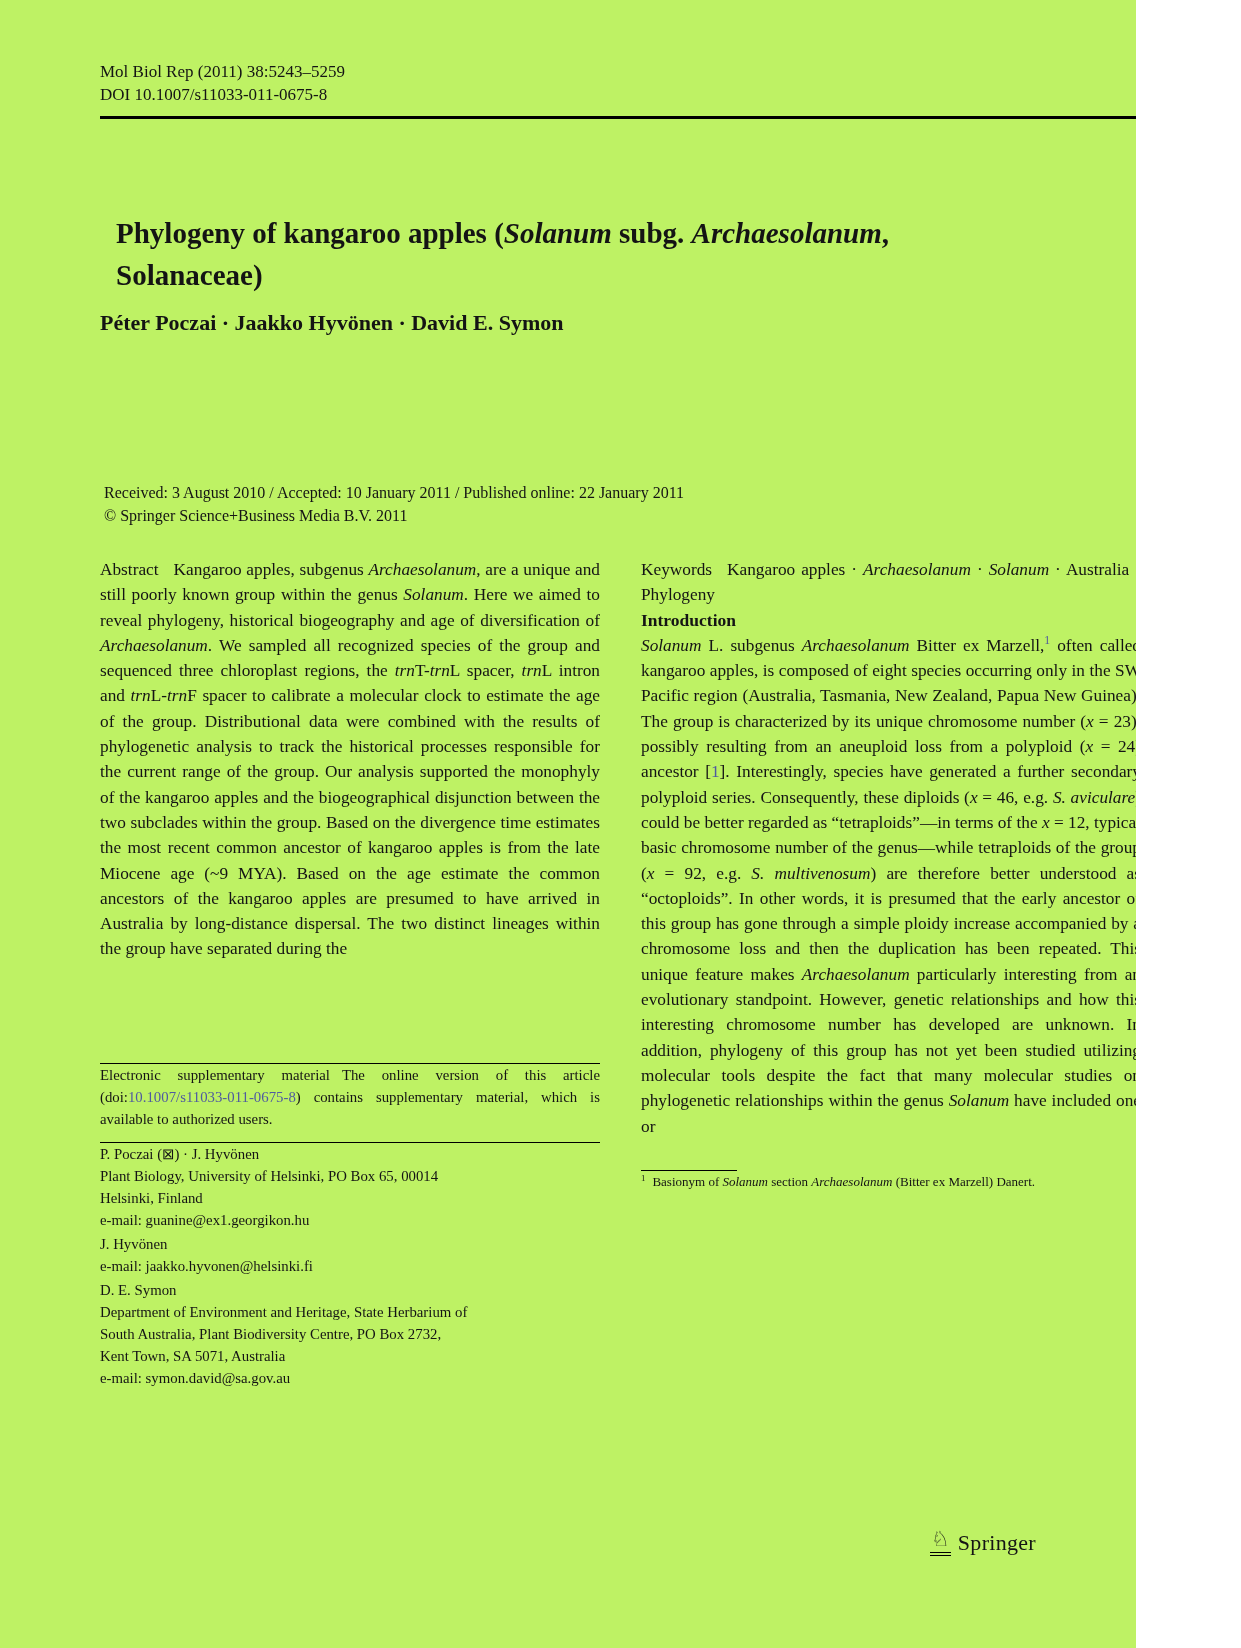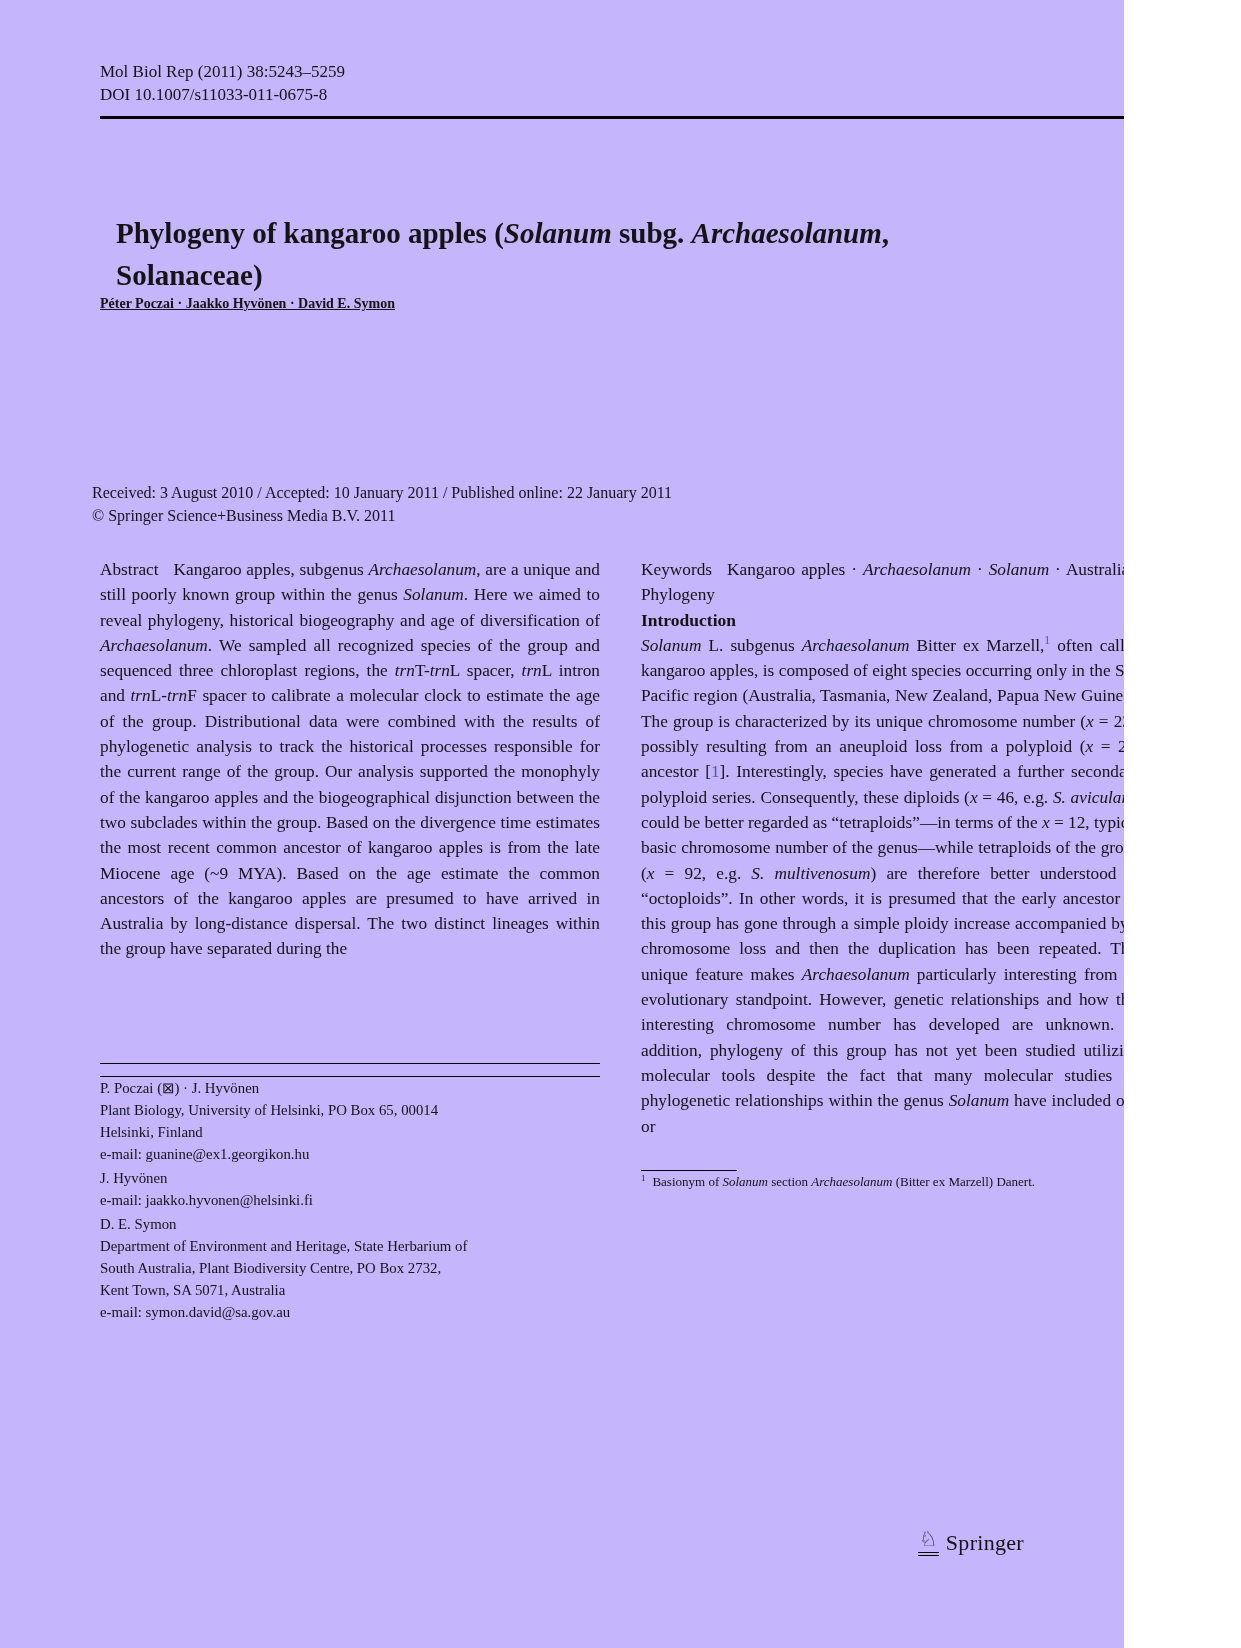--- a/index.html
+++ b/index.html
@@ -1,31 +1,32 @@
 <!DOCTYPE html>
 <html><head>
 <meta charset="utf-8">
 <style>
   html,body{margin:0;padding:0;background:#ffffff;}
   .page{
     position:relative;
     width:1124px;height:1648px;
-    background:#c4b5fd;
+    background:#bef264;
     font-family:"Liberation Serif", serif;
     color:#141414;
     overflow:hidden;
+    padding-left:12px;
   }
   .hdr{position:absolute;left:100px;top:60px;font-size:17px;line-height:23px;}
   .toprule{position:absolute;left:100px;top:116px;width:1041px;height:3px;background:#000;}
   .title{
     position:absolute;left:100px;top:196px;width:990px;
     font-size:29px;font-weight:bold;line-height:42px;
   }
-  .authors{position:absolute;left:100px;top:296px;font-size:14px;font-weight:bold;text-decoration:underline;}
-  .received{position:absolute;left:92px;top:481px;font-size:16px;line-height:23px;}
+  .authors{position:absolute;left:100px;top:310px;font-size:22px;font-weight:bold;}
+  .received{position:absolute;left:104px;top:481px;font-size:16px;line-height:23px;}
   .columns{position:absolute;left:100px;top:557px;width:1041px;display:flex;gap:41px;}
   .col{width:500px;font-size:17.3px;line-height:25.3px;text-align:justify;text-justify:inter-word;}
   .col p{margin:0;}
   .plabel{font-weight:normal;margin-right:15px;}
   .kw{margin-top:21px;}
   .sechead{font-weight:bold;margin-top:58px;font-size:17.5px;}
   .intro{margin-top:37px;font-family:Liberation Serif, serif;}
   .lnk{color:#4f5aa0;}
   sup{font-size:68%;line-height:0;}
   .esmrule{border:none;border-top:1.4px solid #000;margin:101px 0 0 0;width:100%;}
@@ -69,20 +70,21 @@
     <div>Received: 3 August 2010 / Accepted: 10 January 2011 / Published online: 22 January 2011</div>
     <div>© Springer Science+Business Media B.V. 2011</div>
   </div>
 
   <div class="columns">
 
     <div class="col">
       <p><span class="plabel">Abstract</span><span><span>Kangaroo apples, subgenus </span><span style="font-style: italic;">Archaesolanum</span><span>, are a unique and still poorly known group within the genus </span><span style="font-style: italic;">Solanum</span><span>. Here we aimed to reveal phylogeny, historical biogeography and age of diversification of </span><span style="font-style: italic;">Archaesolanum</span><span>. We sampled all recognized species of the group and sequenced three chloroplast regions, the </span><span style="font-style: italic;">trn</span><span>T-</span><span style="font-style: italic;">trn</span><span>L spacer, </span><span style="font-style: italic;">trn</span><span>L intron and </span><span style="font-style: italic;">trn</span><span>L-</span><span style="font-style: italic;">trn</span><span>F spacer to calibrate a molecular clock to estimate the age of the group. Distributional data were combined with the results of phylogenetic analysis to track the historical processes responsible for the current range of the group. Our analysis supported the monophyly of the kangaroo apples and the biogeographical disjunction between the two subclades within the group. Based on the divergence time estimates the most recent common ancestor of kangaroo apples is from the late Miocene age (~9 MYA). Based on the age estimate the common ancestors of the kangaroo apples are presumed to have arrived in Australia by long-distance dispersal. The two distinct lineages within the group have separated during the</span></span></p>
 
       <hr class="esmrule">
+      <p class="esm"><span class="plabel">Electronic supplementary material</span><span><span>The online version of this article (doi:</span><span class="lnk">10.1007/s11033-011-0675-8</span><span>) contains supplementary material, which is available to authorized users.</span></span></p>
       <hr class="affrule">
 
       <p class="aff">P. Poczai (⊠) · J. Hyvönen
 Plant Biology, University of Helsinki, PO Box 65, 00014
 Helsinki, Finland
 e-mail: guanine@ex1.georgikon.hu</p>
       <p class="aff">J. Hyvönen
 e-mail: jaakko.hyvonen@helsinki.fi</p>
       <p class="aff">D. E. Symon
 Department of Environment and Heritage, State Herbarium of

